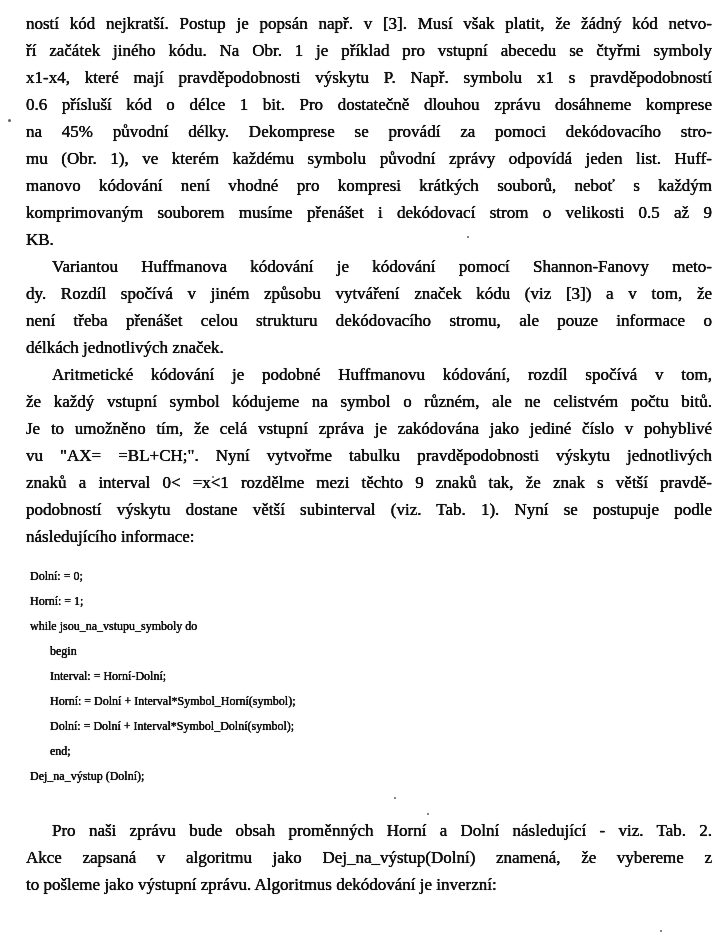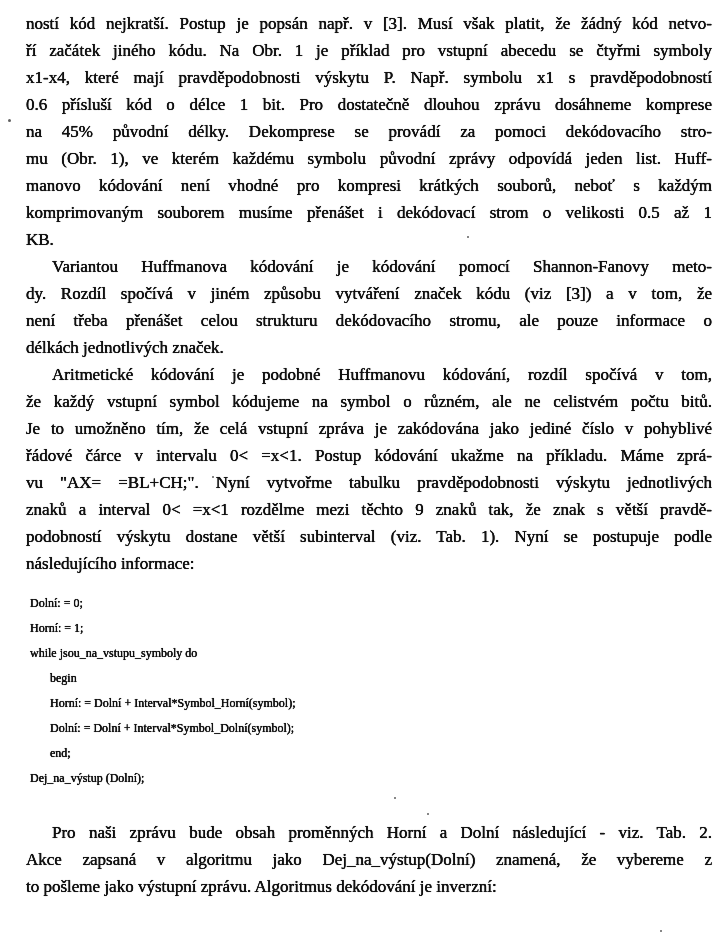--- a/index.html
+++ b/index.html
@@ -65,47 +65,47 @@
 <div class="page">
 
   <div class="para">
       <div class="line j">ností kód nejkratší. Postup je popsán např. v [3]. Musí však platit, že žádný kód netvo-</div>
       <div class="line j">ří začátek jiného kódu. Na Obr. 1 je příklad pro vstupní abecedu se čtyřmi symboly</div>
       <div class="line j">x1-x4, které mají pravděpodobnosti výskytu P. Např. symbolu x1 s pravděpodobností</div>
       <div class="line j">0.6 přísluší kód o délce 1 bit. Pro dostatečně dlouhou zprávu dosáhneme komprese</div>
       <div class="line j">na 45% původní délky. Dekomprese se provádí za pomoci dekódovacího stro-</div>
       <div class="line j">mu (Obr. 1), ve kterém každému symbolu původní zprávy odpovídá jeden list. Huff-</div>
       <div class="line j">manovo kódování není vhodné pro kompresi krátkých souborů, neboť s každým</div>
-      <div class="line j">komprimovaným souborem musíme přenášet i dekódovací strom o velikosti 0.5 až 1</div>
+      <div class="line j">komprimovaným souborem musíme přenášet i dekódovací strom o velikosti 0.5 až 9</div>
       <div class="line last">KB.</div>
     </div>
 
   <div class="para">
       <div class="line j ind">Variantou Huffmanova kódování je kódování pomocí <b>Shannon-Fanovy</b> meto-</div>
       <div class="line j">dy. Rozdíl spočívá v jiném způsobu vytváření značek kódu (viz [3]) a v tom, že</div>
       <div class="line j">není třeba přenášet celou strukturu dekódovacího stromu, ale pouze informace o</div>
       <div class="line last">délkách jednotlivých značek.</div>
     </div>
 
   <div class="para">
       <div class="line j ind"><b>Aritmetické kódování</b> je podobné Huffmanovu kódování, rozdíl spočívá v tom,</div>
       <div class="line j">že každý vstupní symbol kódujeme na symbol o různém, ale ne celistvém počtu bitů.</div>
       <div class="line j">Je to umožněno tím, že celá vstupní zpráva je zakódována jako jediné číslo v pohyblivé</div>
-      <div class="line j">řádové čárce v intervalu 0&lt; =x&lt;1. Postup kódování ukažme na příkladu. Máme zprá-</div>
       <div class="line j">vu "AX= =BL+CH;". Nyní vytvořme tabulku pravděpodobnosti výskytu jednotlivých</div>
       <div class="line j">znaků a interval 0&lt; =x&lt;1 rozdělme mezi těchto 9 znaků tak, že znak s větší pravdě-</div>
       <div class="line j">podobností výskytu dostane větší subinterval (viz. Tab. 1). Nyní se postupuje podle</div>
       <div class="line last">následujícího informace:</div>
     </div>
 
   <div class="algo">
       <div class="codeline">Dolní: = 0;</div>
       <div class="codeline">Horní: = 1;</div>
       <div class="codeline">while jsou_na_vstupu_symboly do</div>
       <div class="codeline in">begin</div>
+      <div class="codeline in">Interval: = Horní-Dolní;</div>
       <div class="codeline in">Horní: = Dolní + Interval*Symbol_Horní(symbol);</div>
       <div class="codeline in">Dolní: = Dolní + Interval*Symbol_Dolní(symbol);</div>
       <div class="codeline in">end;</div>
       <div class="codeline">Dej_na_výstup (Dolní);</div>
     </div>
 
   <div class="para">
       <div class="line j ind">Pro naši zprávu bude obsah proměnných Horní a Dolní následující - viz. Tab. 2.</div>
       <div class="line j">Akce zapsaná v algoritmu jako Dej_na_výstup(Dolní) znamená, že vybereme z</div>
       <div class="line last">to pošleme jako výstupní zprávu. Algoritmus dekódování je inverzní:</div>

